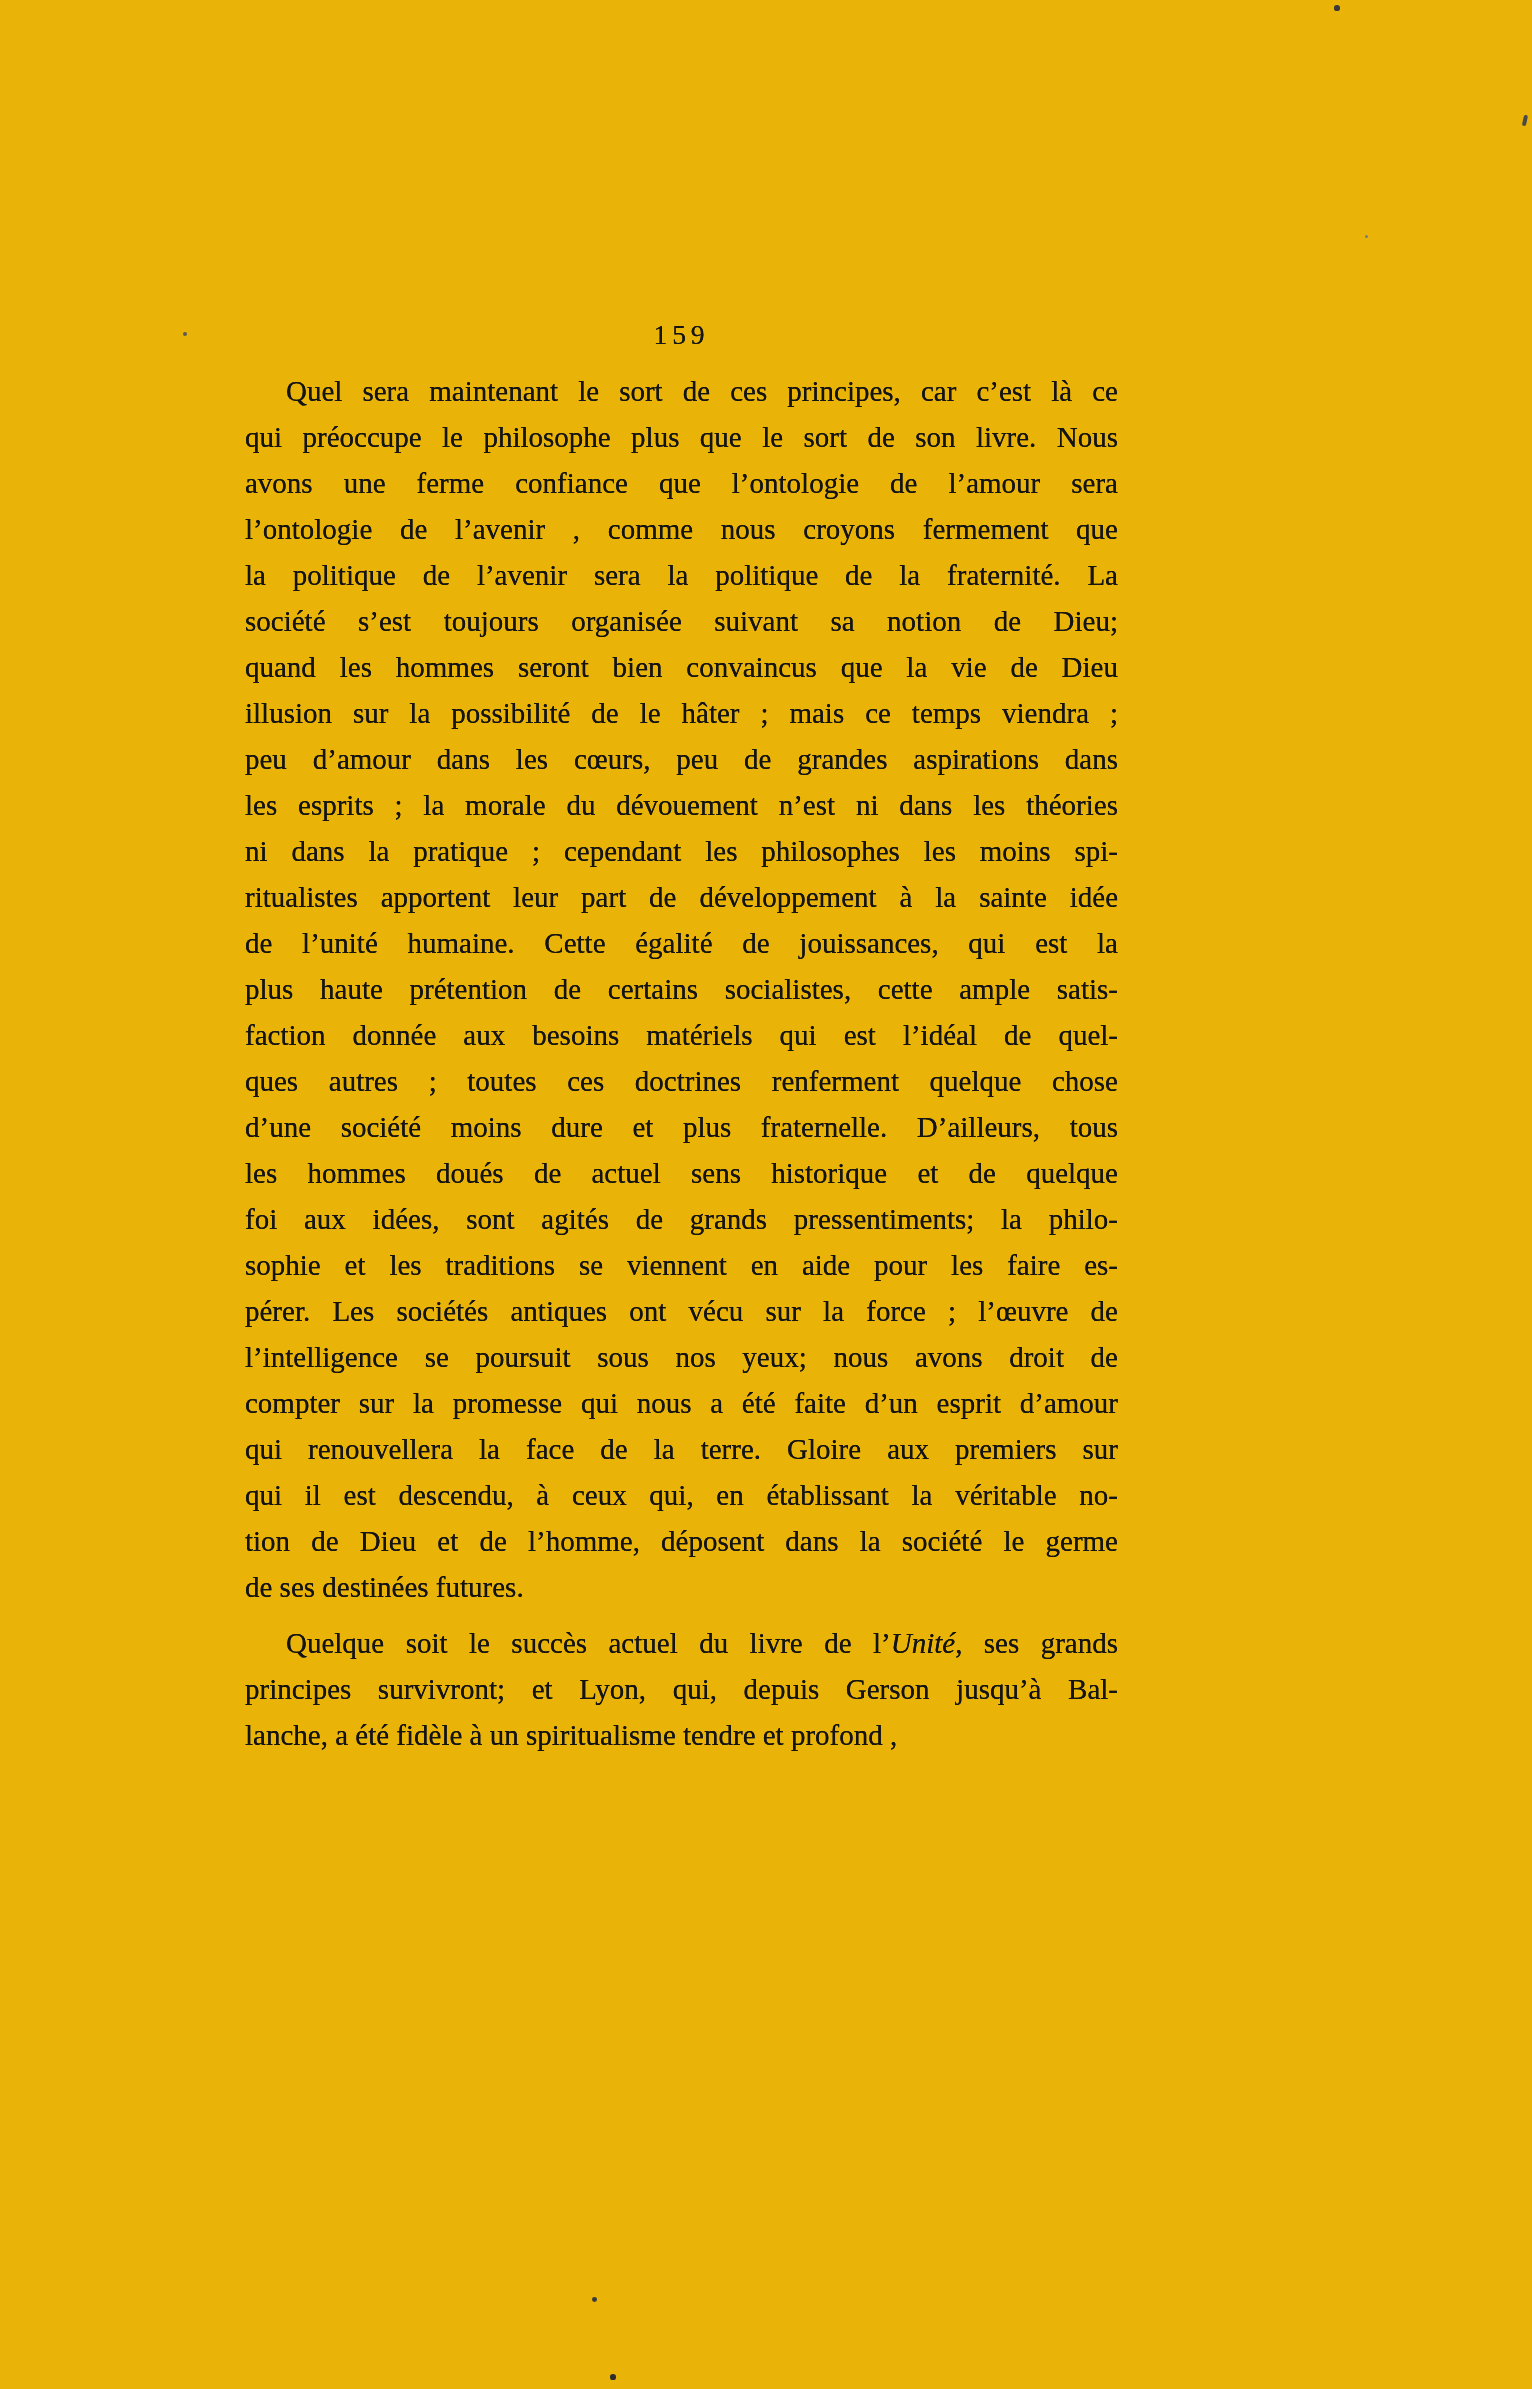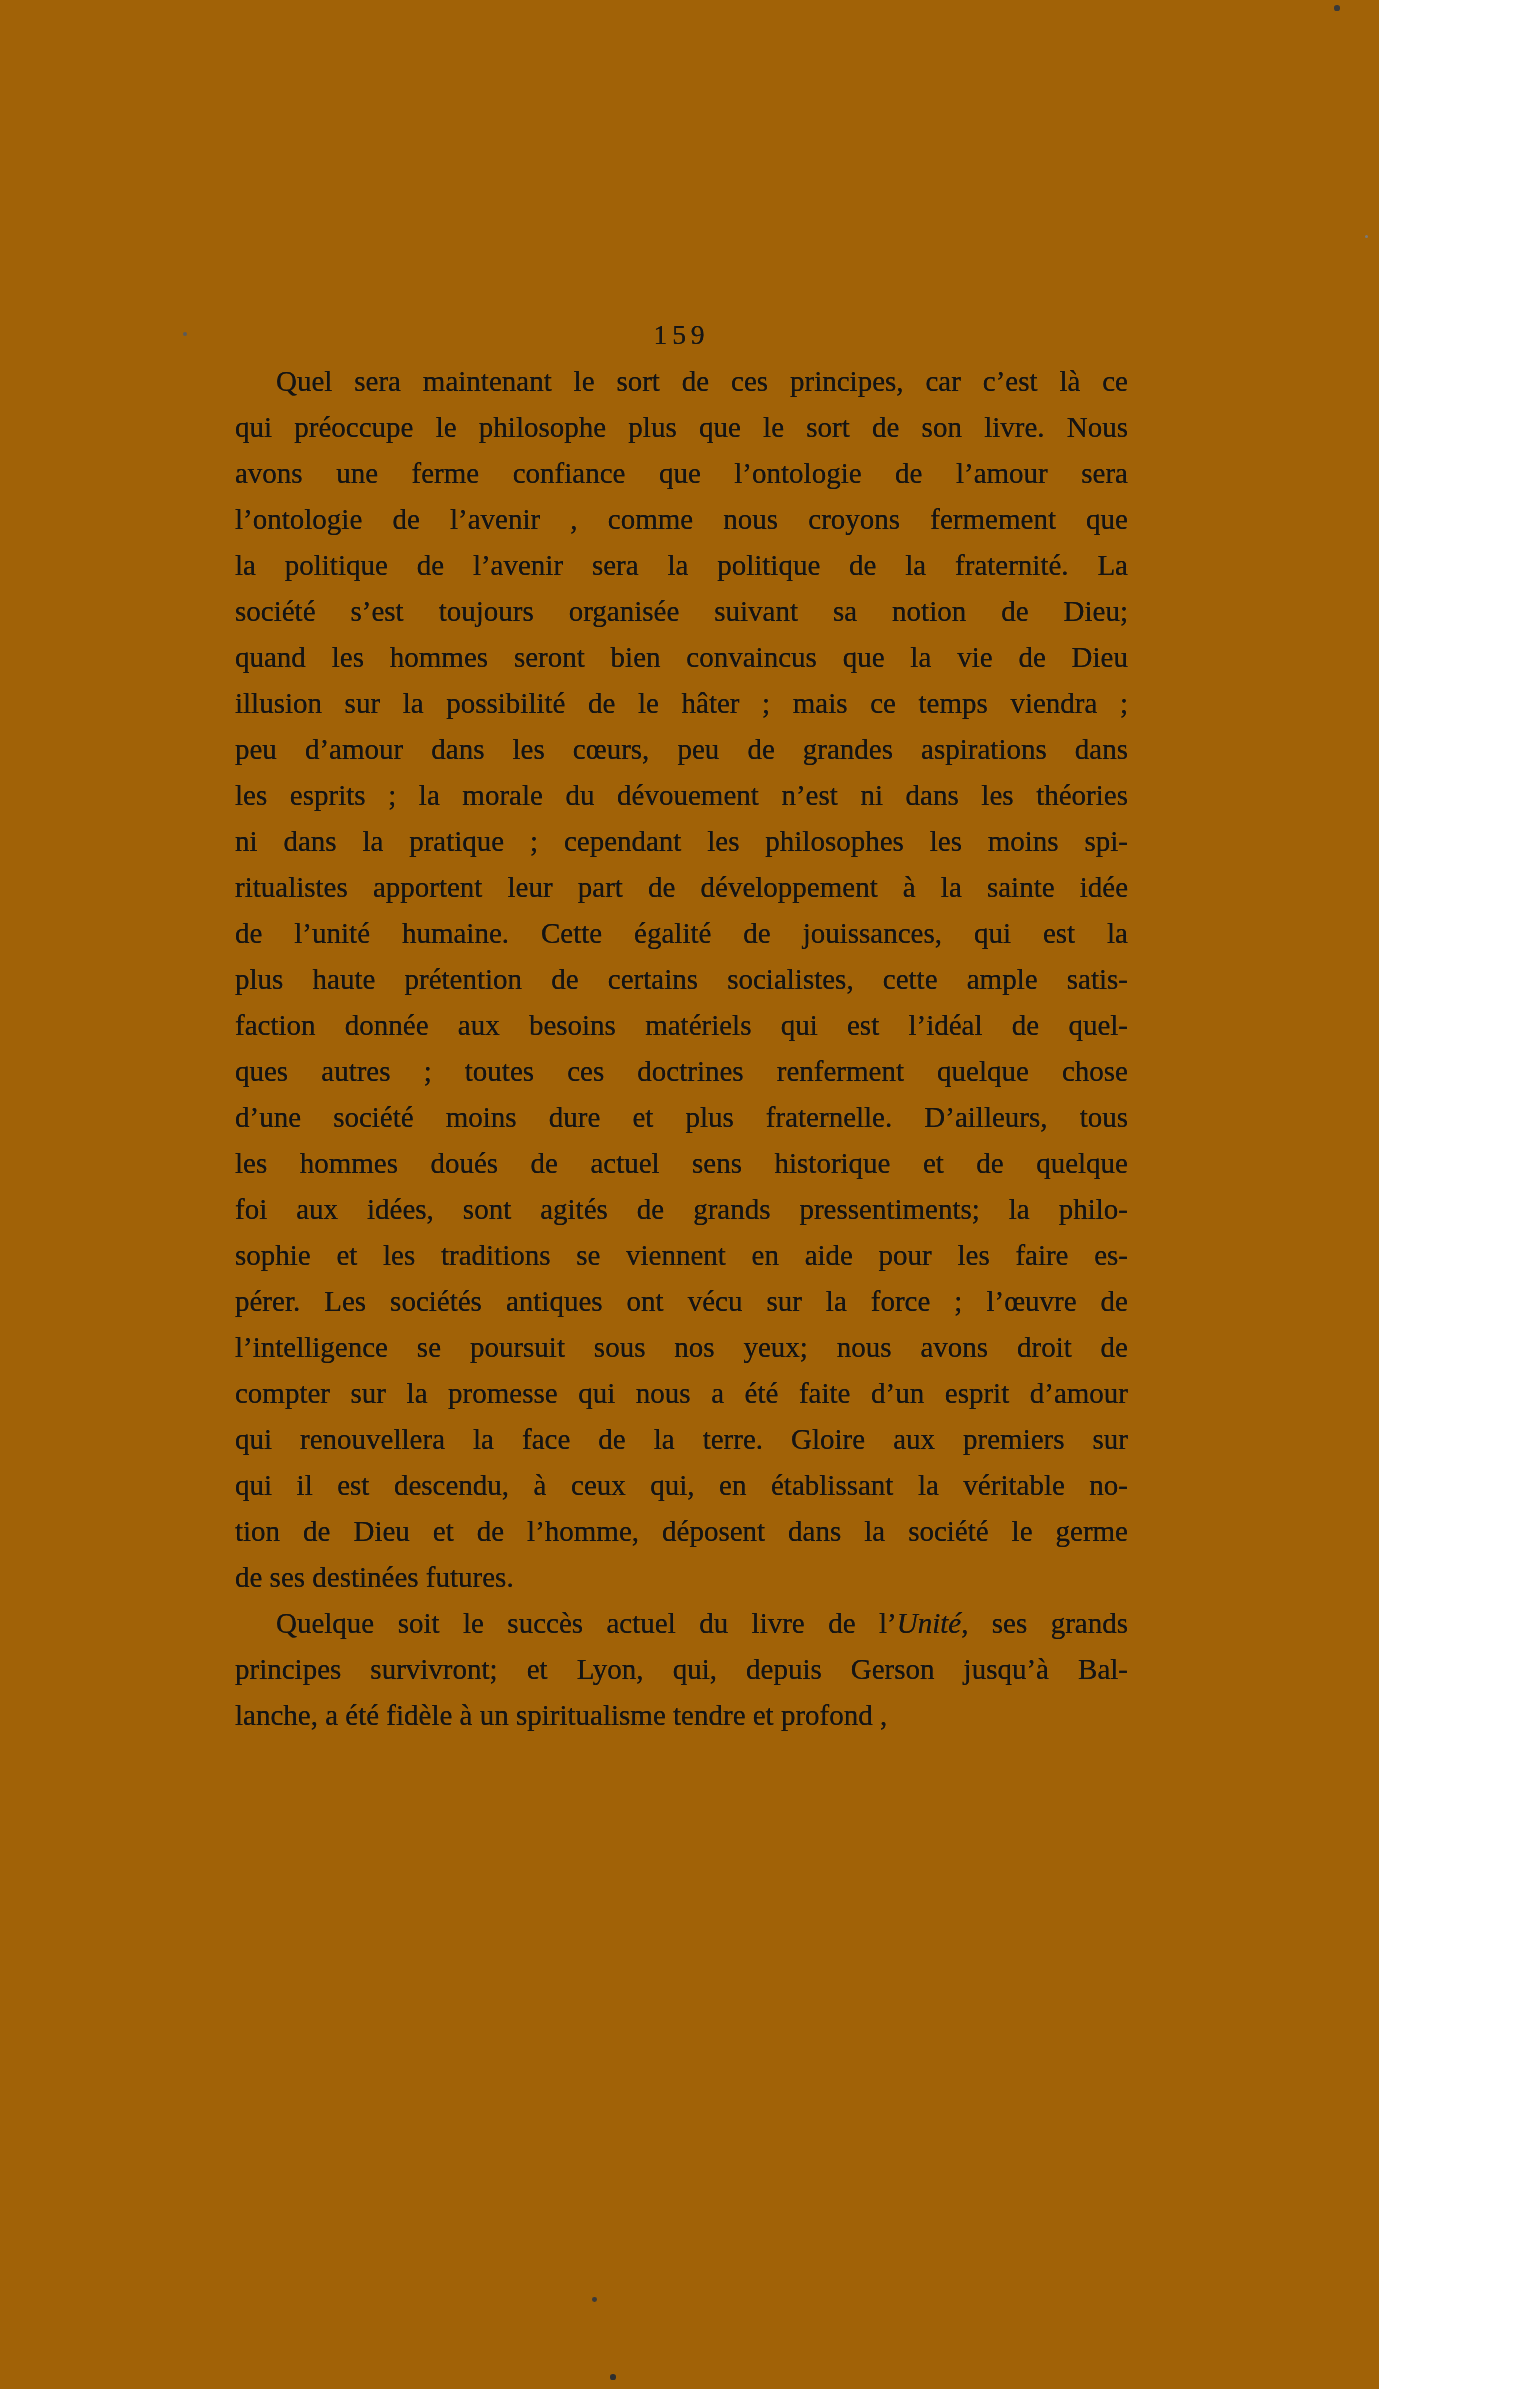--- a/index.html
+++ b/index.html
@@ -2,23 +2,23 @@
 <html style="font-size:13px"><head>
 <meta charset="utf-8">
 <style>
   html, body {
     margin: 0;
     padding: 0;
     background: #ffffff;
   }
   .page {
     position: relative;
-    width: 1379px;
+    width: 1532px;
     height: 2389px;
-    background: #a16207;
+    background: #eab308;
     overflow: hidden;
     font-family: "Liberation Serif", "DejaVu Serif", serif;
     color: #141414;
   }
   .page-number {
     position: absolute;
     top: 319px;
     left: 235px;
     width: 893px;
     text-align: center;
@@ -29,21 +29,21 @@
   }
   .text-block {
     position: absolute;
     top: 358px;
     left: 235px;
     width: 893px;
     font-size: 29px;
     line-height: 46px;
     text-shadow: 0 0 0.4px currentColor;
   }
-  .para { margin: 0; padding: 0; }
+  .para { margin: 10px; padding: 0; }
   .line {
     text-align: justify;
     text-align-last: justify;
     text-justify: inter-word;
   }
   .line.last {
     text-align-last: left;
   }
   .line.indent {
     text-indent: 41px;

